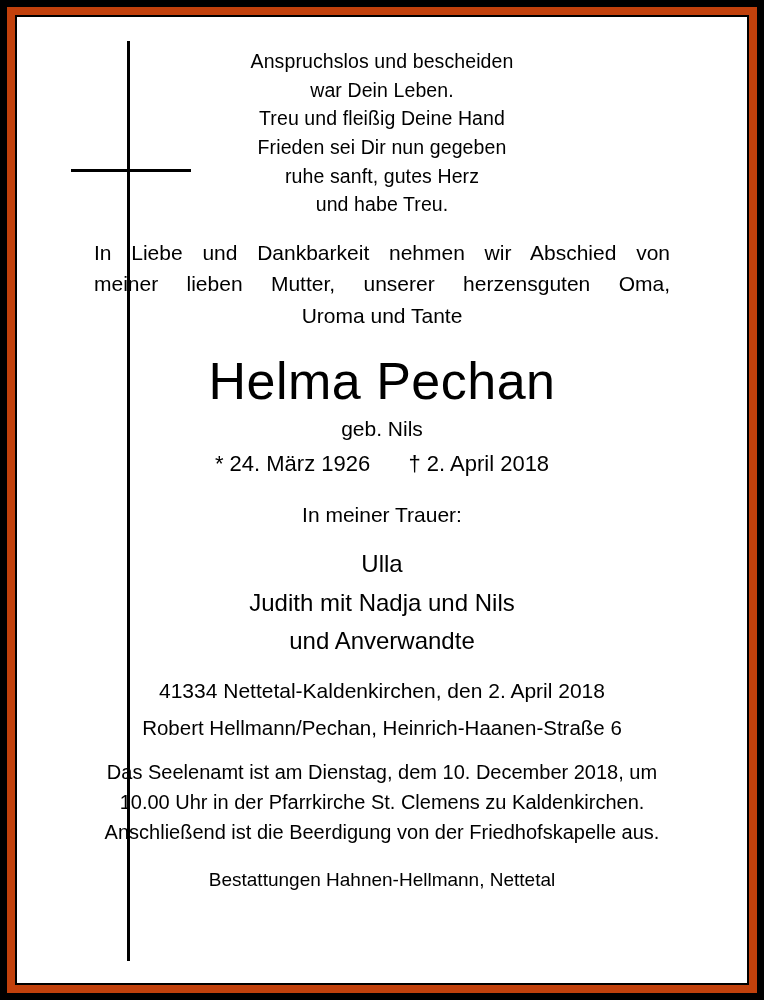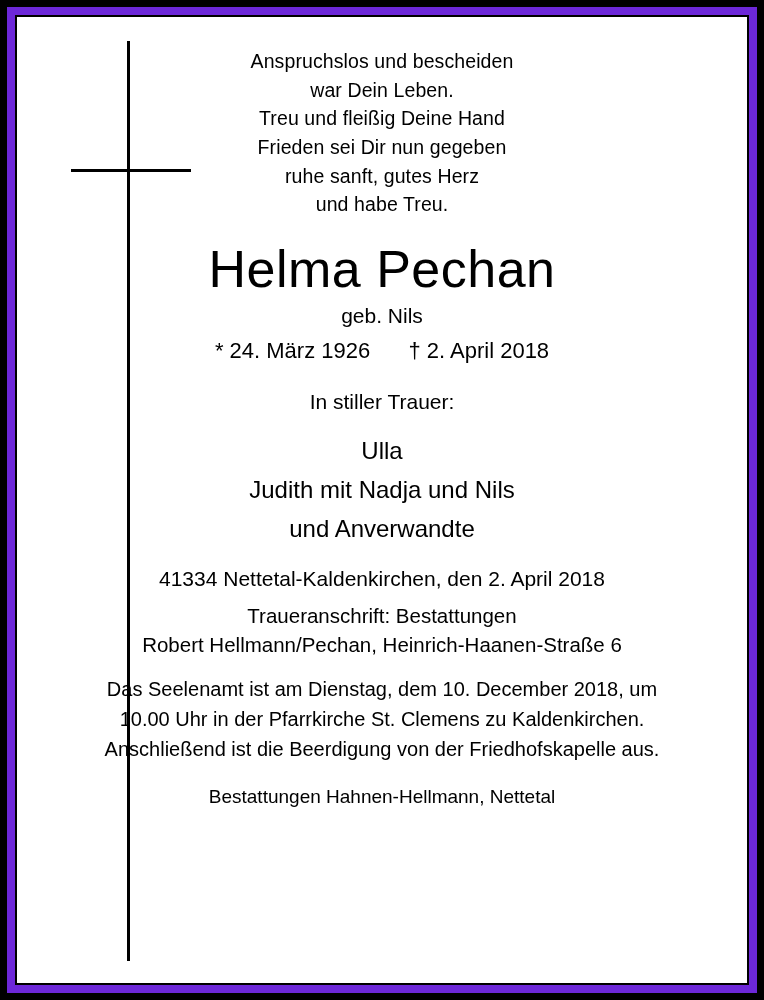--- a/index.html
+++ b/index.html
@@ -12,21 +12,21 @@
     height: 1000px;
     font-family: "Liberation Sans", sans-serif;
     color: #000000;
     overflow: hidden;
   }
   .obituary-frame {
     position: relative;
     box-sizing: border-box;
     width: 764px;
     height: 1000px;
-    background: #6d28d9;
+    background: #c2410c;
     border: 7px solid #000000;
     padding: 8px;
   }
   .obituary-inner {
     position: relative;
     box-sizing: border-box;
     width: 100%;
     height: 100%;
     background: #ffffff;
     border: 2px solid #000000;
@@ -143,42 +143,46 @@
 
       <div class="verse">
         <div>Anspruchslos und bescheiden</div>
         <div>war Dein Leben.</div>
         <div>Treu und fleißig Deine Hand</div>
         <div>Frieden sei Dir nun gegeben</div>
         <div>ruhe sanft, gutes Herz</div>
         <div>und habe Treu.</div>
       </div>
 
+      <div class="intro">
+        <div class="just">In Liebe und Dankbarkeit nehmen wir Abschied von</div>
+        <div class="just">meiner lieben Mutter, unserer herzensguten Oma,</div>
+        <div class="center">Uroma und Tante</div>
+      </div>
 
       <div class="name">Helma Pechan</div>
       <div class="maiden">geb. Nils</div>
 
       <div class="dates">
         <span>* 24. März 1926</span>
         <span class="gap"></span>
         <span>† 2. April 2018</span>
       </div>
 
-      <div class="mourners-label">In stiller Trauer:</div>
+      <div class="mourners-label">In meiner Trauer:</div>
 
       <div class="mourners">
         <div>Ulla</div>
         <div>Judith mit Nadja und Nils</div>
         <div>und Anverwandte</div>
       </div>
 
       <div class="place-line">41334 Nettetal-Kaldenkirchen, den 2. April 2018</div>
 
       <div class="address">
-        <div>Traueranschrift: Bestattungen</div>
         <div>Robert Hellmann/Pechan, Heinrich-Haanen-Straße 6</div>
       </div>
 
       <div class="service">
         <div>Das Seelenamt ist am Dienstag, dem 10. December 2018, um</div>
         <div>10.00 Uhr in der Pfarrkirche St. Clemens zu Kaldenkirchen.</div>
         <div>Anschließend ist die Beerdigung von der Friedhofskapelle aus.</div>
       </div>
 
       <div class="footer">Bestattungen Hahnen-Hellmann, Nettetal</div>

